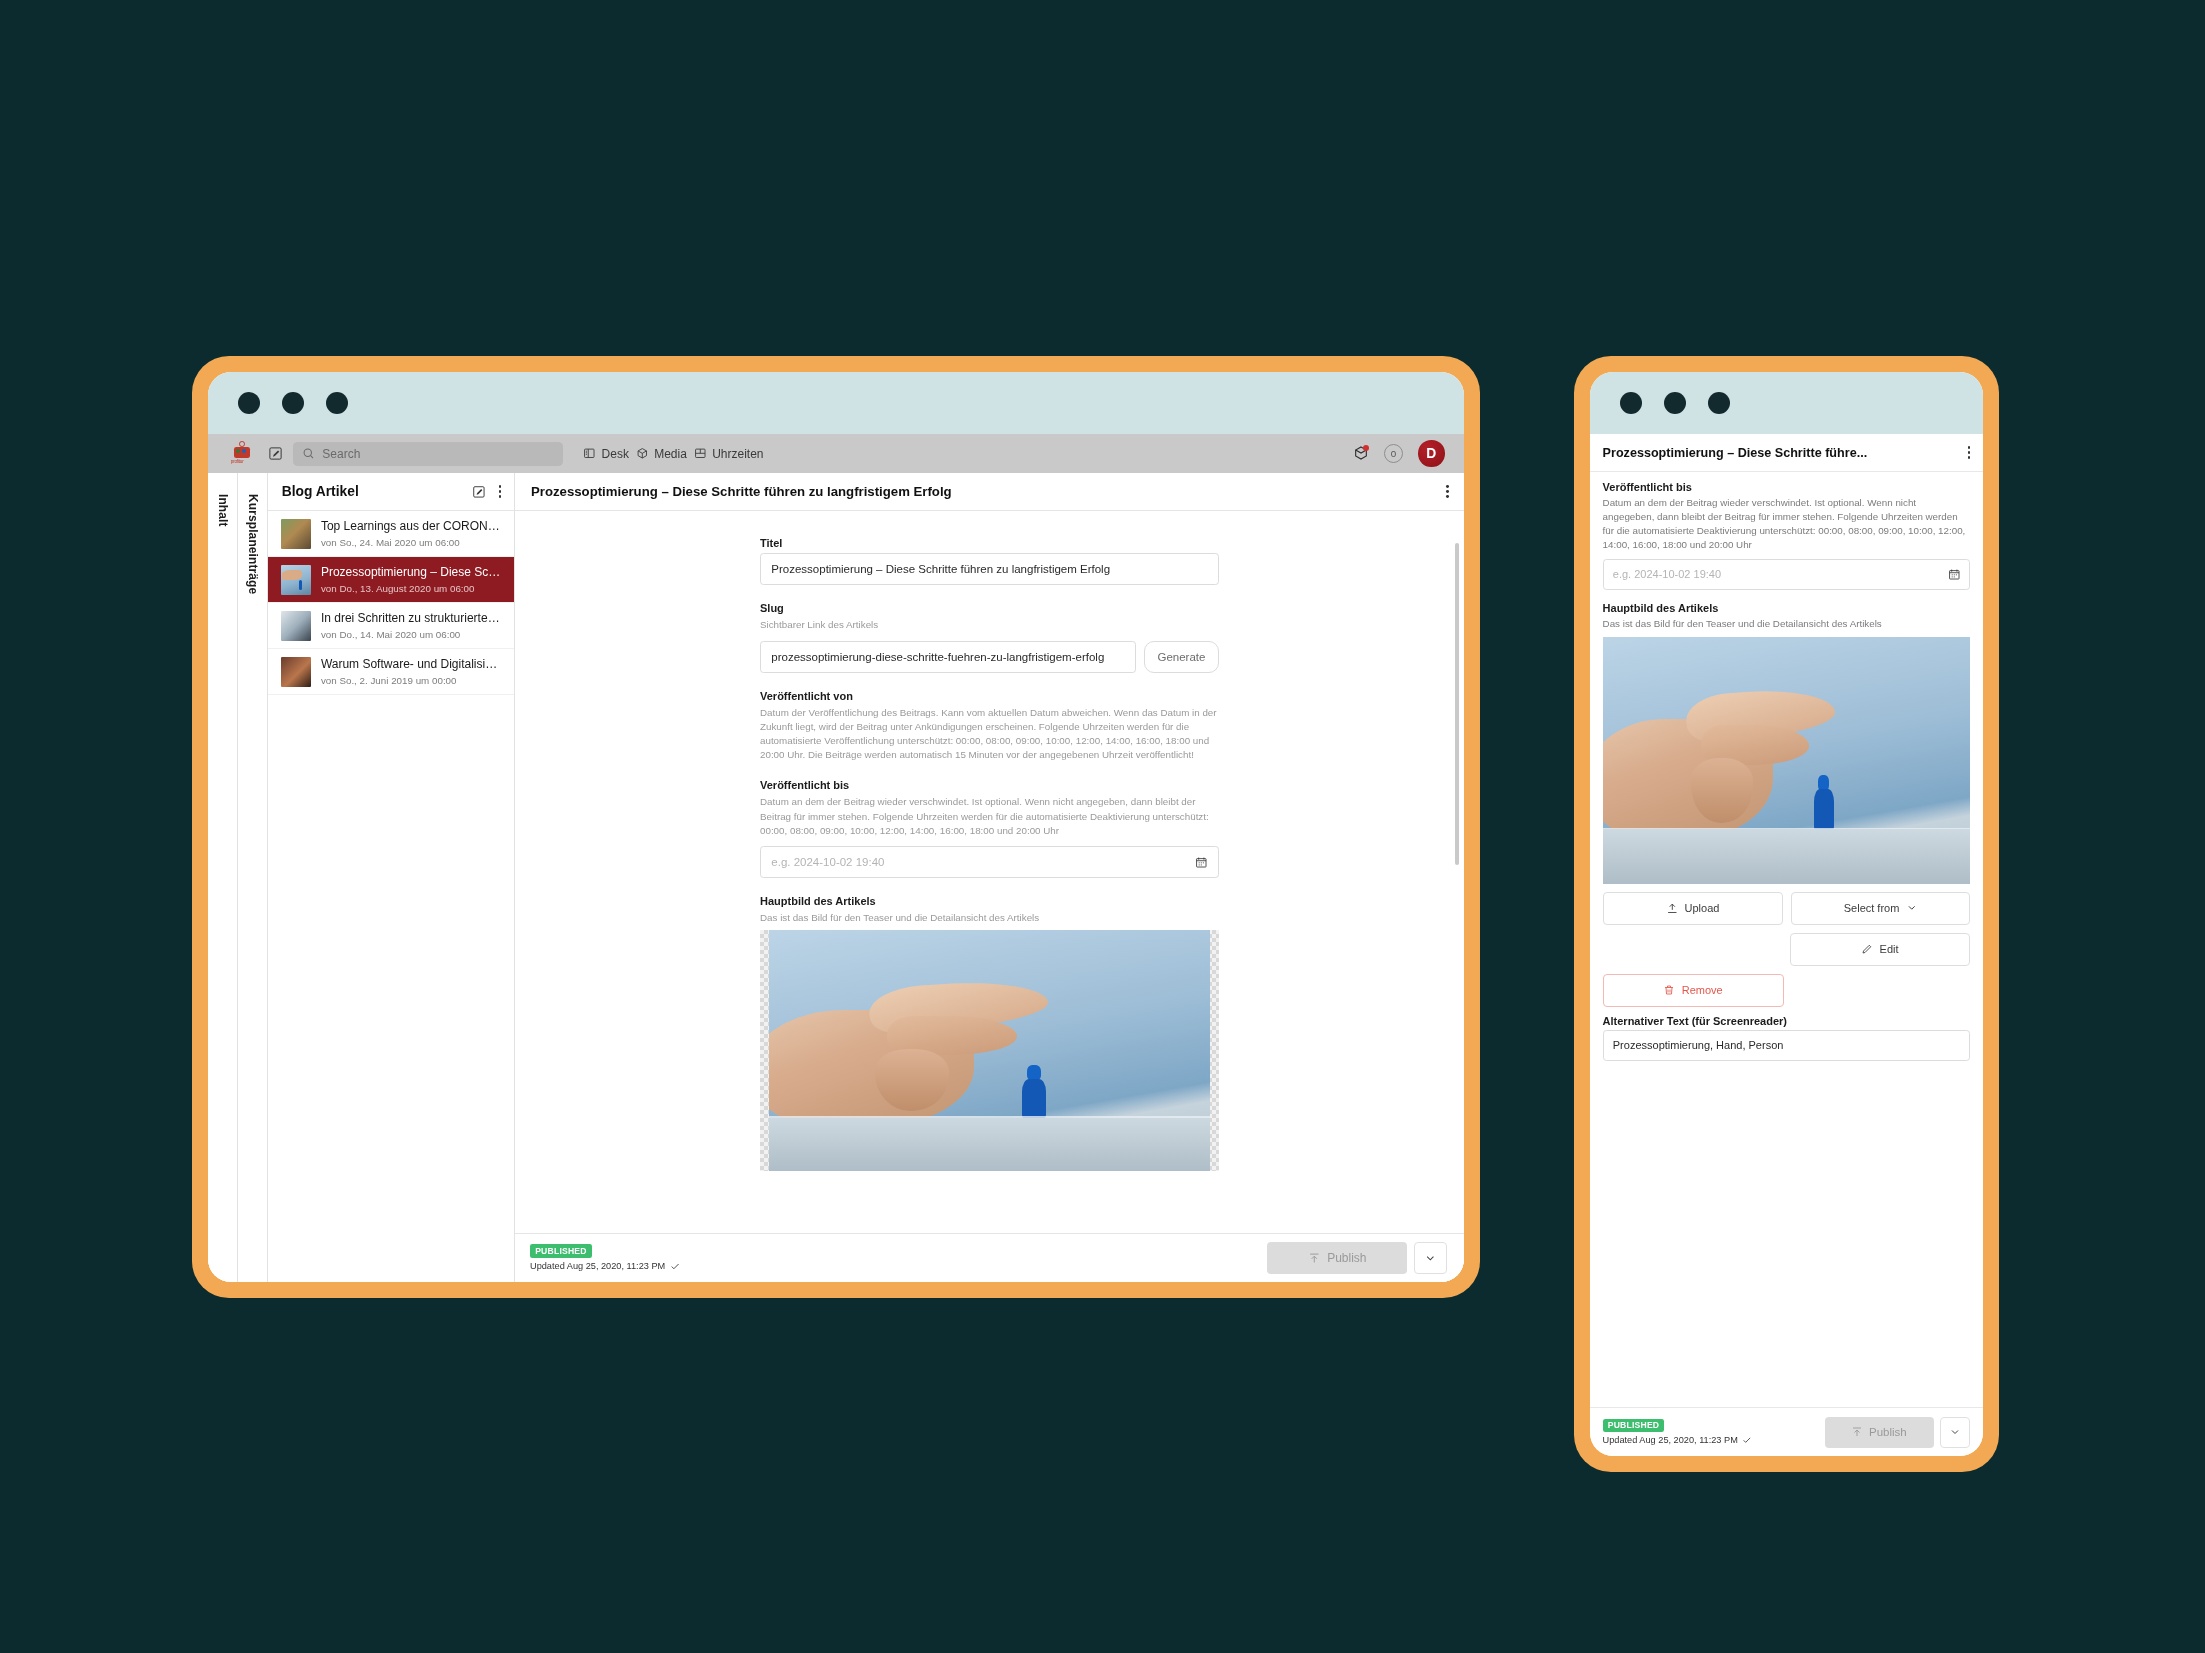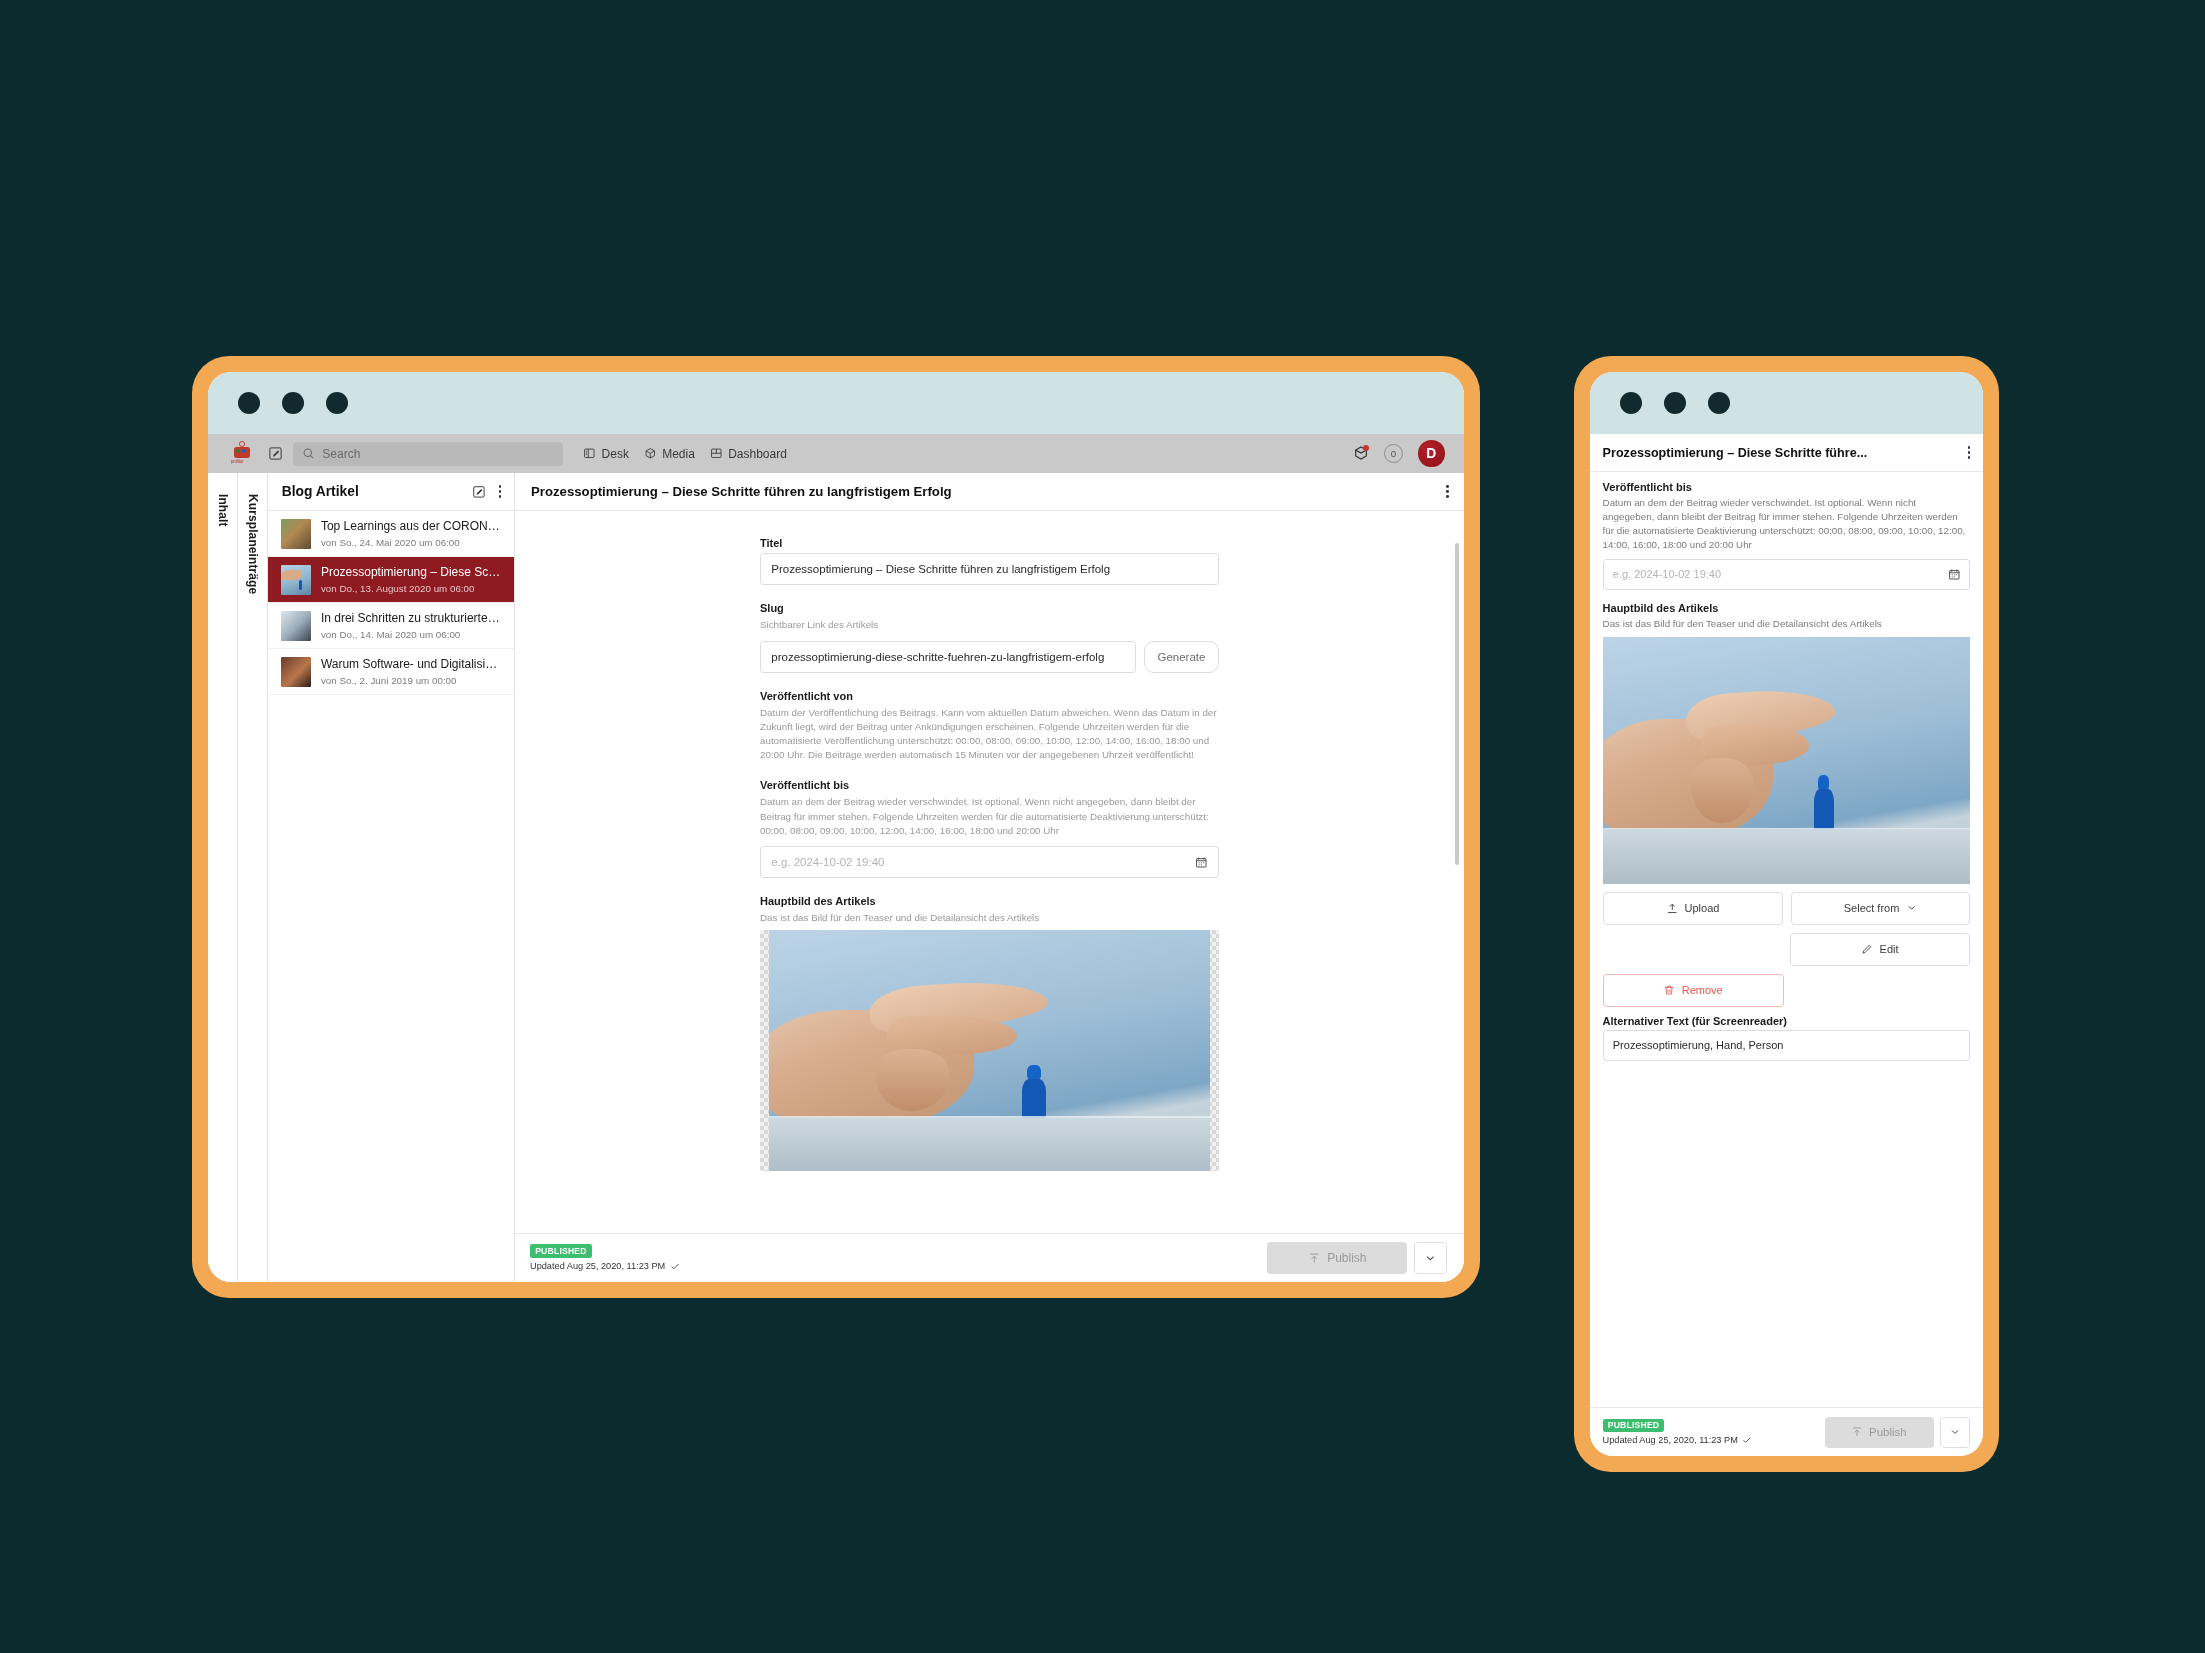--- a/index.html
+++ b/index.html
@@ -60,21 +60,21 @@
   .logo .l-dot1 { position:absolute; left:5.7px; top:8px; width:4px; height:4px; background:#2e7d32; border-radius:50%; }
   .logo .l-dot2 { position:absolute; left:11.5px; top:8px; width:4px; height:4px; background:#1565c0; border-radius:50%; }
   .logo .l-txt { position:absolute; left:0; top:18px; font-size:4.6px; color:#c0392b; letter-spacing:-0.2px; }
 
   .pencil-btn { width: 26.4px; height:26.4px; display:flex; align-items:center; justify-content:center; margin-right:3.4px; }
   .searchbox {
     width: 270px; height: 24px; background: #b9b9b9;
     border-radius: 4.6px; display:flex; align-items:center; gap:8px;
     padding: 0 9.2px; color:#6a6a6a; font-size:12px;
   }
-  .topnav { display:flex; align-items:center; gap:15px; margin-left: 20.7px; text-align: center; }
+  .topnav { display:flex; align-items:center; gap:7px; margin-left: 20.7px; text-align: center; }
   .topnav-item { display:flex; align-items:center; gap:5.7px; font-size:12px; color:#3a3a3a; }
   .topbar-right { margin-left:auto; display:flex; align-items:center; gap:15px; }
   .badge-circle {
     width: 19.5px; height:19.5px; border-radius:50%; border:1.1px solid #8e8e8e;
     display:flex; align-items:center; justify-content:center;
     font-size:9.8px; color:#555;
   }
   .avatar {
     width: 26.4px; height:26.4px; border-radius:50%;
     background: radial-gradient(circle at 35% 30%, #b3202a, #8f1016);
@@ -321,21 +321,21 @@
               <path d="M12 12v9"></path>
           </svg>
           <span>Media</span>
         </div>
         <div class="topnav-item">
           <svg width="12.6" height="12.6" viewBox="0 0 24 24" fill="none" stroke="#3a3a3a" stroke-width="1.7">
             <rect x="3" y="4" width="18" height="16" rx="1.5"></rect>
               <path d="M3 12h18"></path>
               <path d="M12 4v8"></path>
           </svg>
-          <span>Dashboard</span>
+          <span>Uhrzeiten</span>
         </div>
       </div>
 
       <div class="topbar-right">
         <div style="position:relative;">
           <svg width="16" height="16" viewBox="0 0 24 24" fill="none" stroke="#2f2f2f" stroke-width="1.7">
             <path d="M12 3l8 4.5v9L12 21l-8-4.5v-9z"></path>
               <path d="M4 7.5l8 4.5 8-4.5"></path>
           </svg>
           <span style="position:absolute;right:-0.6px;top:-0.6px;width:6.3px;height:6.3px;border-radius:50%;background:#d32f2f;"></span>

